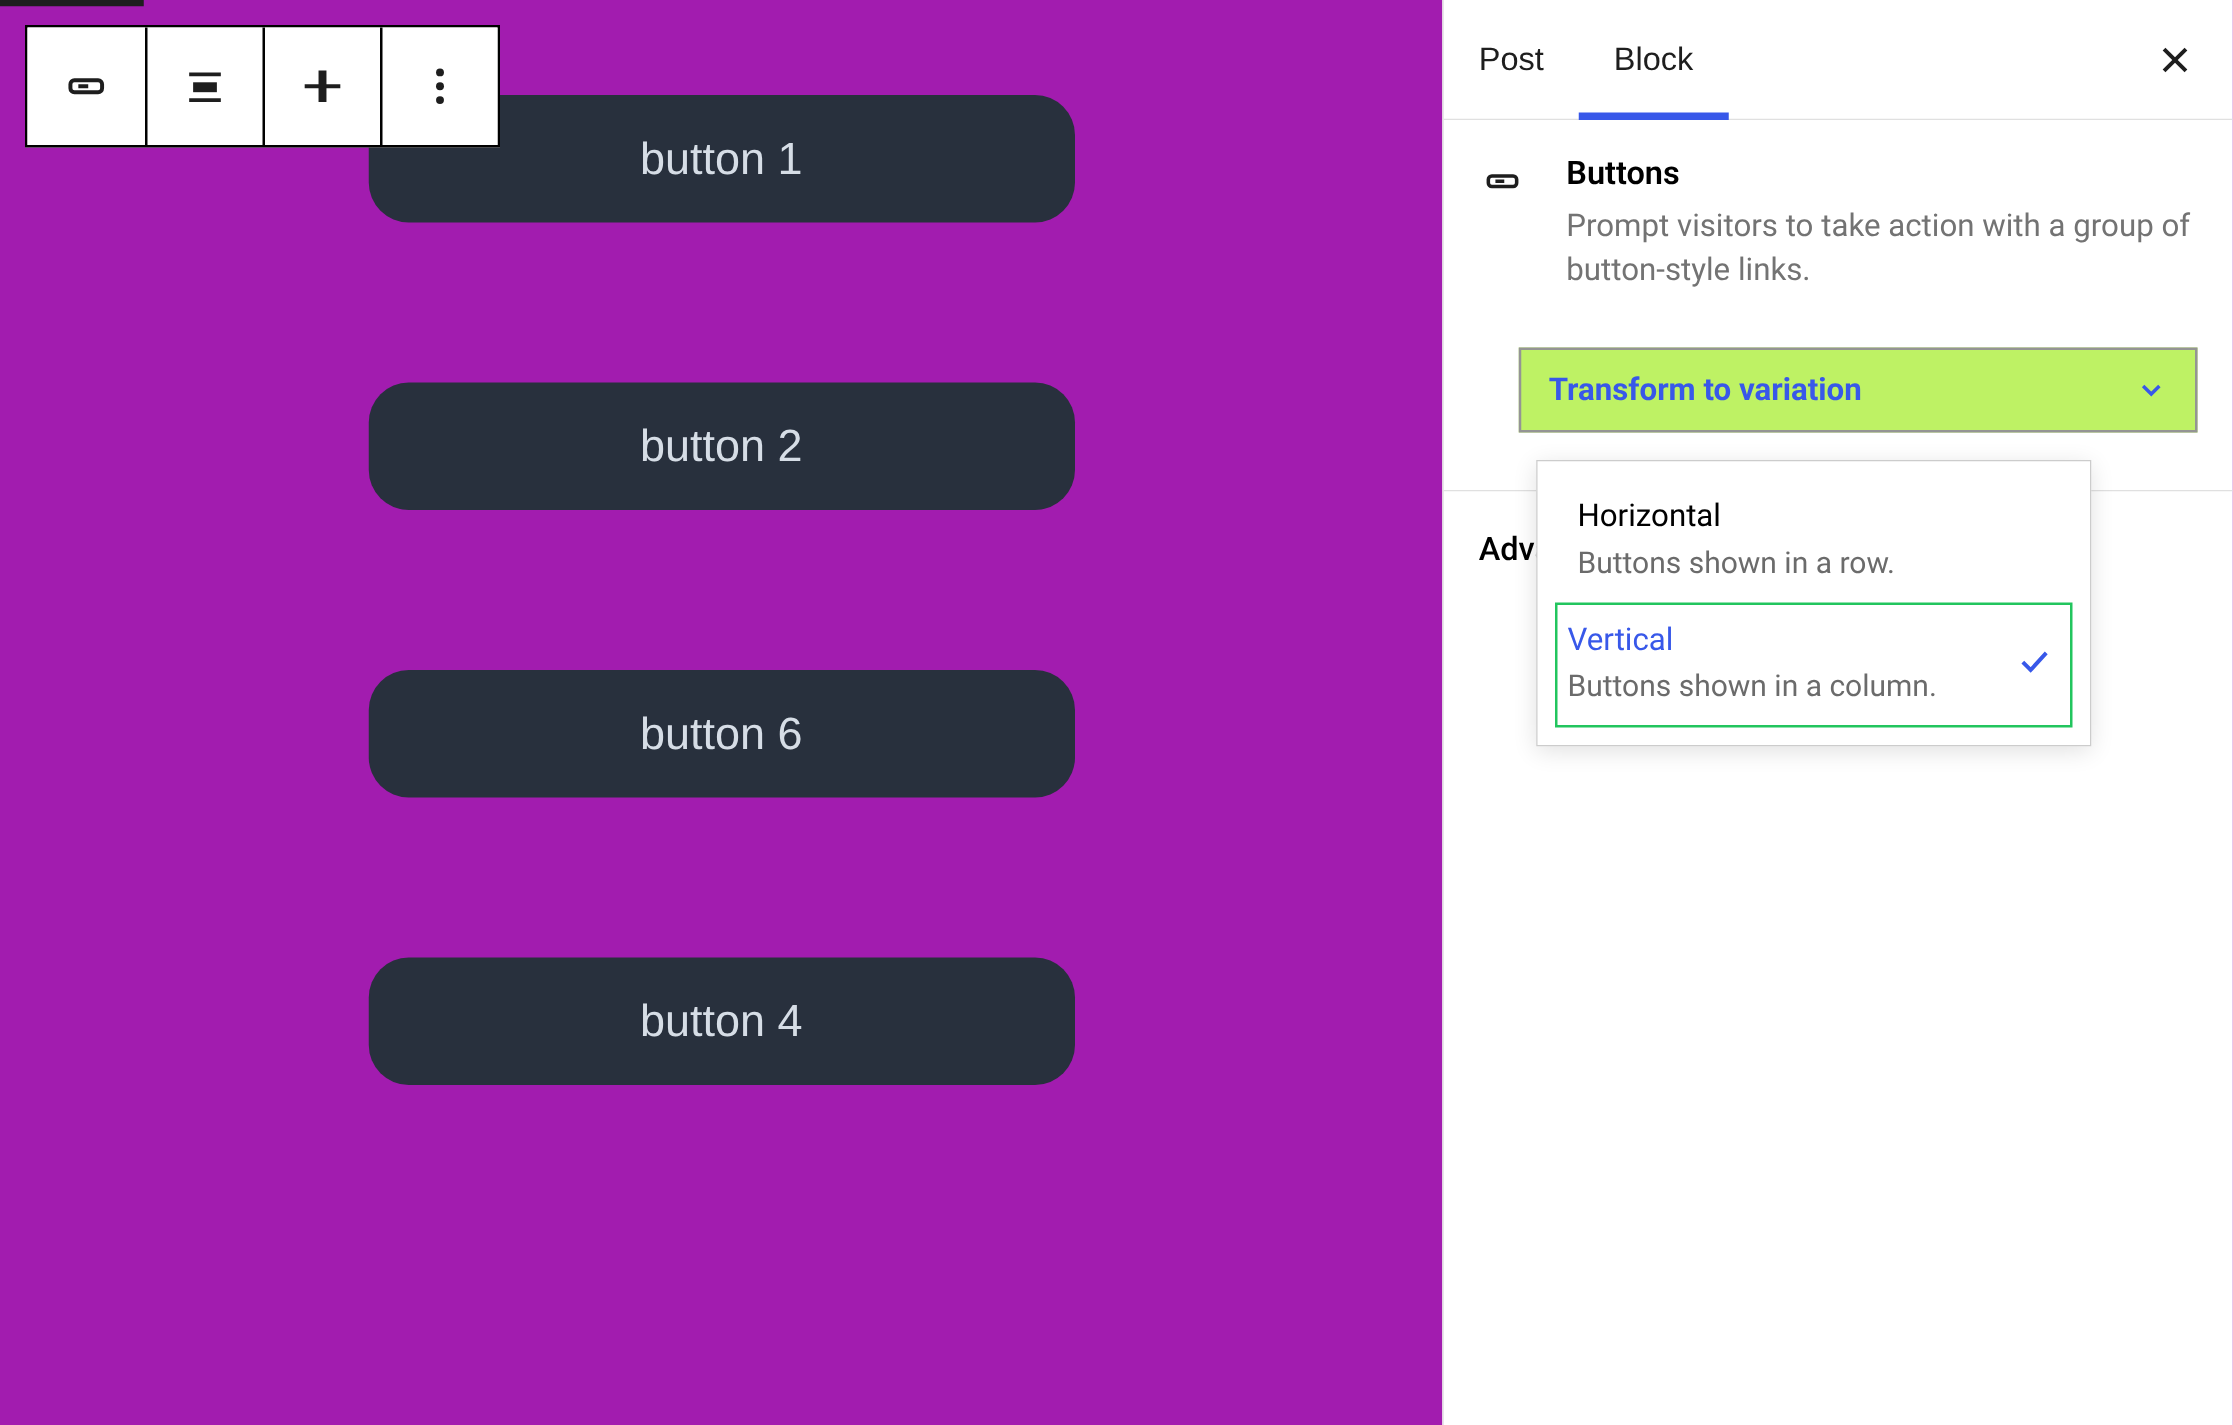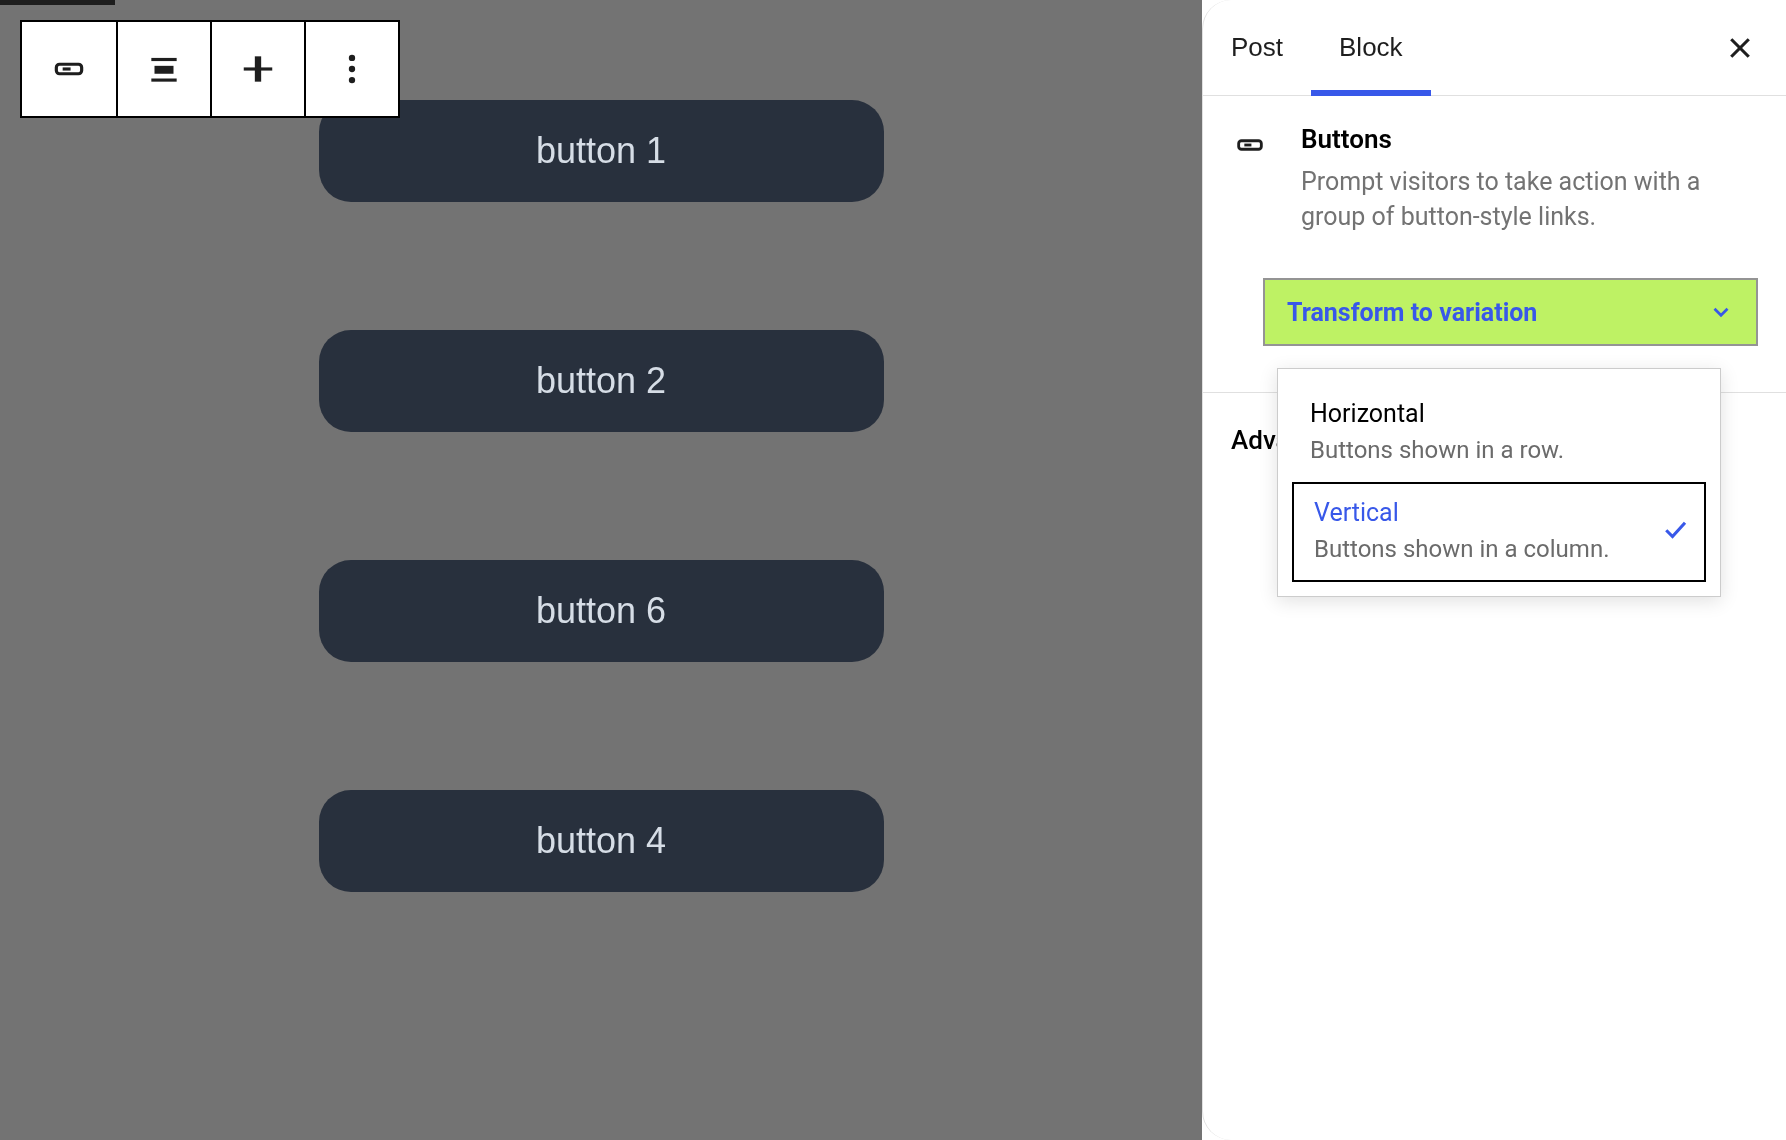--- a/index.html
+++ b/index.html
@@ -8,23 +8,23 @@
       display: flex;
       width: 1786px;
       height: 1140px;
       background: #fff;
       overflow: hidden;
     }
 
     
     .canvas {
       flex: 1;
-      background: #737373;
-      position: relative;
-      padding-top: 100px;
+      background: #a21caf;
+      position: relative;
+      padding-top: 76px;
     }
     .tab-indicator {
       position: absolute;
       top: 0; left: 0;
       width: 115px; height: 5px;
       background: #1e1e1e;
     }
 
     
     .toolbar {
@@ -60,26 +60,25 @@
       border-radius: 32px;
       background: #28303d;
       color: #d6dde6;
       font-size: 36px;
       font-weight: 400;
       cursor: pointer;
     }
 
     
     .sidebar {
-      width: 584px;
+      width: 632px;
       border-left: 1px solid #e0e0e0;
       background: #fff;
       position: relative;
       font-size: 25px;
-      border-radius: 29px;
     }
     .sidebar-tabs {
       display: flex;
       align-items: center;
       height: 96px;
       border-bottom: 1px solid #e0e0e0;
       position: relative;
     }
     .sidebar-tab {
       padding: 0 28px;
@@ -167,22 +166,22 @@
       cursor: pointer;
       position: relative;
     }
     .dropdown-item .title {
       font-size: 25px; font-weight: 400; margin-bottom: 6px;
     }
     .dropdown-item .sub {
       font-size: 24px; color: #6b6b6b; line-height: 1.35;
     }
     .dropdown-item.selected {
-      border: 2px solid #000000;
-      padding: 14px 54px 14px 20px;
+      border: 2px solid #22c55e;
+      padding: 14px 54px 14px 8px;
     }
     .dropdown-item.selected .title { color: #3858e9; }
     .dropdown-item .check {
       position: absolute;
       right: 14px; top: 50%;
       transform: translateY(-50%);
       color: #3858e9;
     }
   </style>
 </head>

